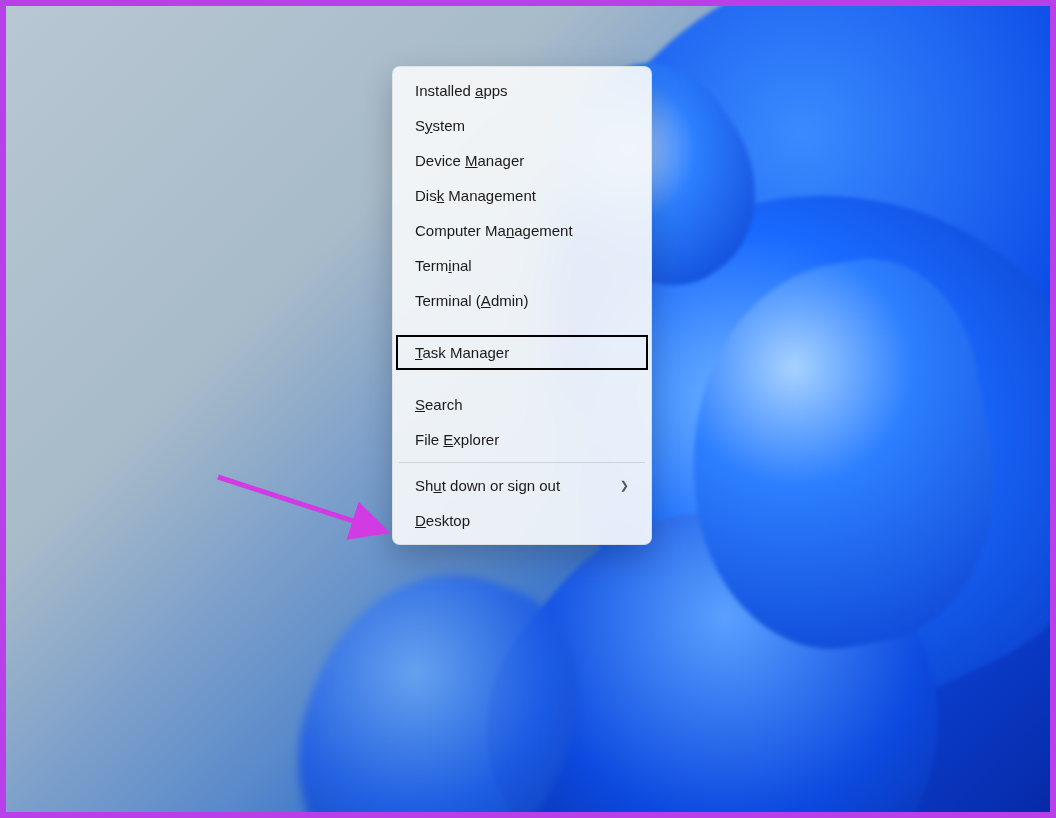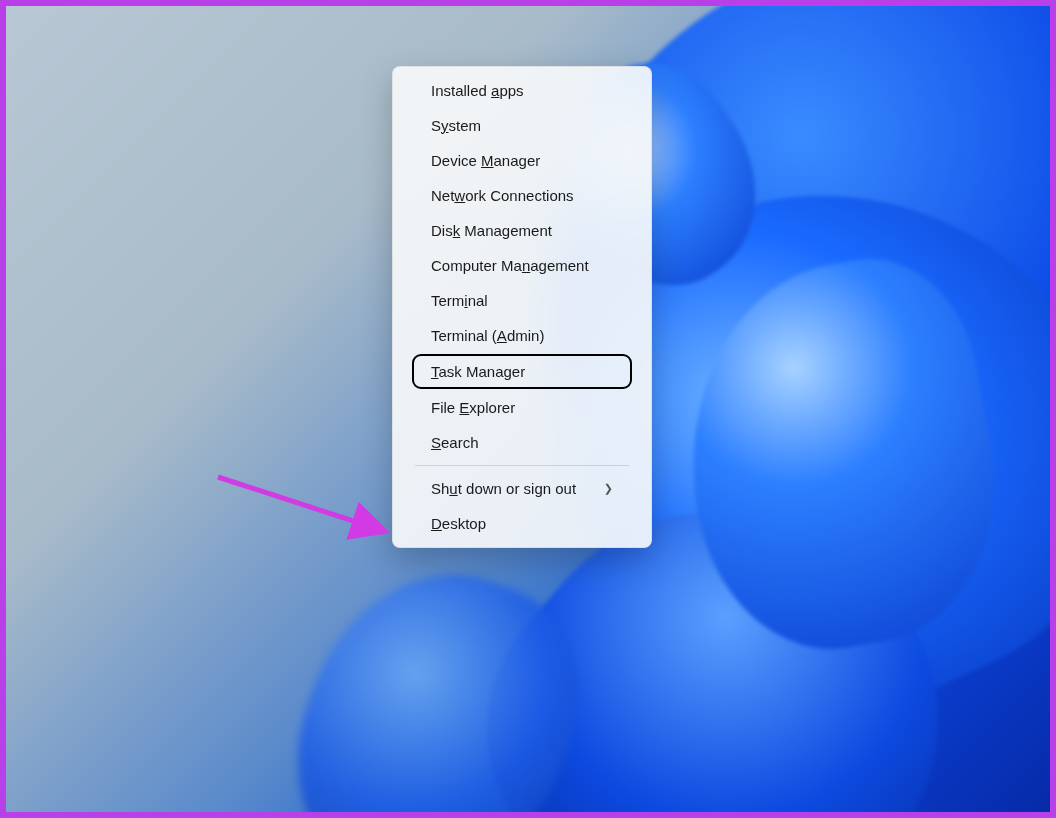--- a/index.html
+++ b/index.html
@@ -43,41 +43,41 @@
     .context-menu {
       position: absolute;
       left: 392px;
       top: 66px;
       width: 260px;
       background: rgba(246, 248, 250, 0.92);
       backdrop-filter: blur(20px);
       border: 1px solid rgba(0,0,0,0.07);
       border-radius: 8px;
       box-shadow: 0 12px 32px rgba(0,0,0,0.22);
-      padding: 6px 20px;
+      padding: 6px 4px;
       z-index: 10;
     }
     .menu-item {
       padding: 9px 18px;
       font-size: 15px;
       color: #1a1a1a;
       border-radius: 4px;
       display: flex;
       align-items: center;
       justify-content: space-between;
       cursor: default;
       position: relative;
     }
     .menu-item .label {
       display: inline-block;
     }
     .menu-item.highlighted {
       border: 2.5px solid #000;
-      border-radius: 9px;
-      margin: 1px -1px;
+      border-radius: 0;
+      margin: 17px -1px;
       padding: 7px 17px;
     }
     .menu-sep {
       height: 1px;
       background: rgba(0,0,0,0.12);
       margin: 5px 2px;
     }
     .chevron {
       font-size: 11px;
       color: #555;
@@ -113,42 +113,39 @@
     <div class="menu-item">
       <span class="label">Installed <span class="underline-char">a</span>pps</span>
     </div>
     <div class="menu-item">
       <span class="label">S<span class="underline-char">y</span>stem</span>
     </div>
     <div class="menu-item">
       <span class="label">Device <span class="underline-char">M</span>anager</span>
     </div>
     <div class="menu-item">
-      <span class="label">Net<span class="underline-char">w</span>ork Connections</span>
-    </div>
-    <div class="menu-item">
       <span class="label">Dis<span class="underline-char">k</span> Management</span>
     </div>
     <div class="menu-item">
       <span class="label">Computer Ma<span class="underline-char">n</span>agement</span>
     </div>
     <div class="menu-item">
       <span class="label">Term<span class="underline-char">i</span>nal</span>
     </div>
     <div class="menu-item">
       <span class="label">Terminal (<span class="underline-char">A</span>dmin)</span>
     </div>
     <div class="menu-item highlighted">
       <span class="label"><span class="underline-char">T</span>ask Manager</span>
     </div>
     <div class="menu-item">
-      <span class="label">File <span class="underline-char">E</span>xplorer</span>
+      <span class="label"><span class="underline-char">S</span>earch</span>
     </div>
     <div class="menu-item">
-      <span class="label"><span class="underline-char">S</span>earch</span>
+      <span class="label">File <span class="underline-char">E</span>xplorer</span>
     </div>
     <div class="menu-sep"></div>
     <div class="menu-item">
       <span class="label">Sh<span class="underline-char">u</span>t down or sign out</span>
       <span class="chevron">❯</span>
     </div>
     <div class="menu-item">
       <span class="label"><span class="underline-char">D</span>esktop</span>
     </div>
   </div>

